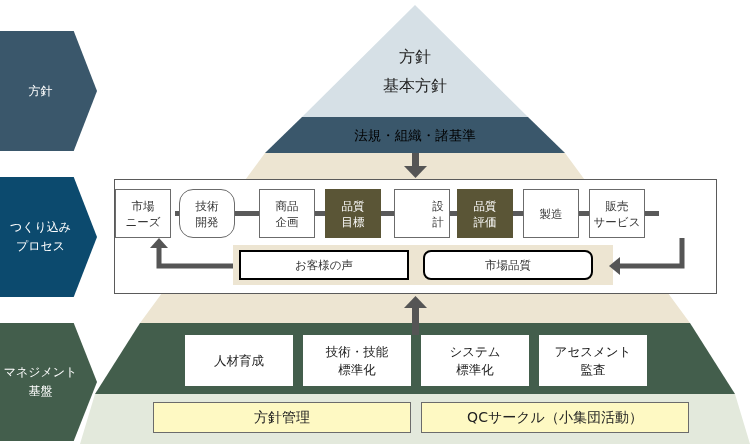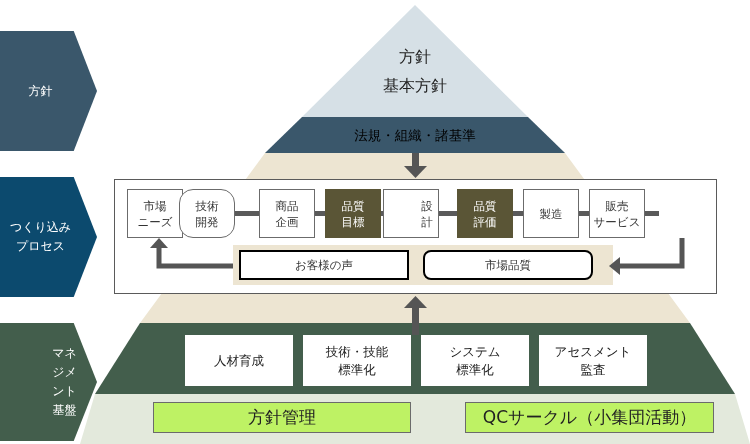--- a/index.html
+++ b/index.html
@@ -3,31 +3,31 @@
 <meta charset="utf-8">
 <style>
   html,body{margin:0;padding:0;background:#fff;}
   body{width:750px;height:444px;position:relative;overflow:hidden;font-family:"DejaVu Sans","Liberation Sans",sans-serif;}
   #pyr{position:absolute;left:0;top:0;width:750px;height:444px;}
   .abs{position:absolute;}
   .side{position:absolute;left:0;width:97px;color:#fff;font-size:12px;line-height:19px;display:flex;align-items:center;justify-content:center;text-align:center;padding-right:16px;box-sizing:border-box;white-space:pre-line;
     clip-path:polygon(0 0,76% 0,100% 50%,76% 100%,0 100%);}
   .s1{top:31px;height:120px;background:#3a576b;}
   .s2{top:177px;height:120px;background:#0c4a6e;}
-  .s3{top:323px;height:118px;background:#435e4c;padding-left:48px;}
+  .s3{top:323px;height:118px;background:#435e4c;}
   .top-text{position:absolute;left:330px;width:170px;text-align:center;color:#222;font-size:16px;}
   .law{position:absolute;left:300px;width:230px;top:120px;height:30px;line-height:30px;text-align:center;color:#000000;font-size:13.5px;}
   .proc{position:absolute;left:114px;top:179px;width:603px;height:115px;background:#fff;border:1px solid #5a5a5a;box-sizing:border-box;}
   .step{position:absolute;top:9px;width:56px;height:49px;border:1px solid #6b6b6b;box-sizing:border-box;background:#fff;color:#333;font-size:11.5px;line-height:16px;display:flex;align-items:center;justify-content:center;text-align:center;white-space:pre-line;}
   .step.hl{background:#5a5536;color:#fff;border-color:#5a5536;}
   .conn{position:absolute;top:31px;height:5px;background:#5a5a5a;}
   .fb-band{position:absolute;left:118px;top:65px;width:380px;height:40px;background:#ede5d2;}
   .fb{position:absolute;top:70px;height:30px;border:2px solid #000000;background:#fff;box-sizing:border-box;display:flex;align-items:center;justify-content:center;font-size:11.5px;color:#333;}
   .mg{position:absolute;top:335px;width:108px;height:51px;background:#fff;display:flex;align-items:center;justify-content:center;text-align:center;font-size:12.5px;line-height:18px;color:#222;white-space:pre-line;}
-  .base{position:absolute;top:402px;height:31px;border:1px solid #6b6b6b;background:#bef264;box-sizing:border-box;display:flex;align-items:center;justify-content:center;font-size:17px;color:#222;}
+  .base{position:absolute;top:402px;height:31px;border:1px solid #6b6b6b;background:#fef9c3;box-sizing:border-box;display:flex;align-items:center;justify-content:center;font-size:14px;color:#222;}
 </style>
 </head>
 <body>
 
 <svg id="pyr" viewBox="0 0 750 444">
 
   <polygon points="415,5 528,117 302,117" fill="#d6e0e6"></polygon>
 
   <polygon points="302,117 528,117 565,153 265,153" fill="#3a576b"></polygon>
 
@@ -49,29 +49,29 @@
 プロセス</div>
 <div class="side s3">マネジメント
 基盤</div>
 
 <div class="top-text" style="top:47px;">方針</div>
 <div class="top-text" style="top:76px;">基本方針</div>
 <div class="law">法規・組織・諸基準</div>
 
 <div class="proc">
   <div class="conn" style="left:60px;width:484px;"></div>
-  <div class="step" style="left:12px;">市場
+  <div class="step" style="left:0;">市場
 ニーズ</div>
   <div class="step" style="left:64px;border-radius:14px;">技術
 開発</div>
   <div class="step" style="left:144px;">商品
 企画</div>
   <div class="step hl" style="left:210px;">品質
 目標</div>
-  <div class="step" style="left:268px;padding-left:32px;">設計</div>
+  <div class="step" style="left:279px;padding-left:32px;">設計</div>
   <div class="step hl" style="left:342px;">品質
 評価</div>
   <div class="step" style="left:408px;">製造</div>
   <div class="step" style="left:474px;">販売
 サービス</div>
 
   <div class="fb-band"></div>
   <div class="fb" style="left:124px;width:170px;">お客様の声</div>
   <div class="fb" style="left:308px;width:170px;border-radius:8px;">市場品質</div>
 
@@ -85,13 +85,13 @@
 
 <div class="mg" style="left:185px;">人材育成</div>
 <div class="mg" style="left:303px;">技術・技能
 標準化</div>
 <div class="mg" style="left:421px;">システム
 標準化</div>
 <div class="mg" style="left:539px;">アセスメント
 監査</div>
 
 <div class="base" style="left:153px;width:258px;">方針管理</div>
-<div class="base" style="left:421px;width:249px;margin-left:44px;">QCサークル（小集団活動）</div>
+<div class="base" style="left:421px;width:268px;">QCサークル（小集団活動）</div>
 
 </body></html>

